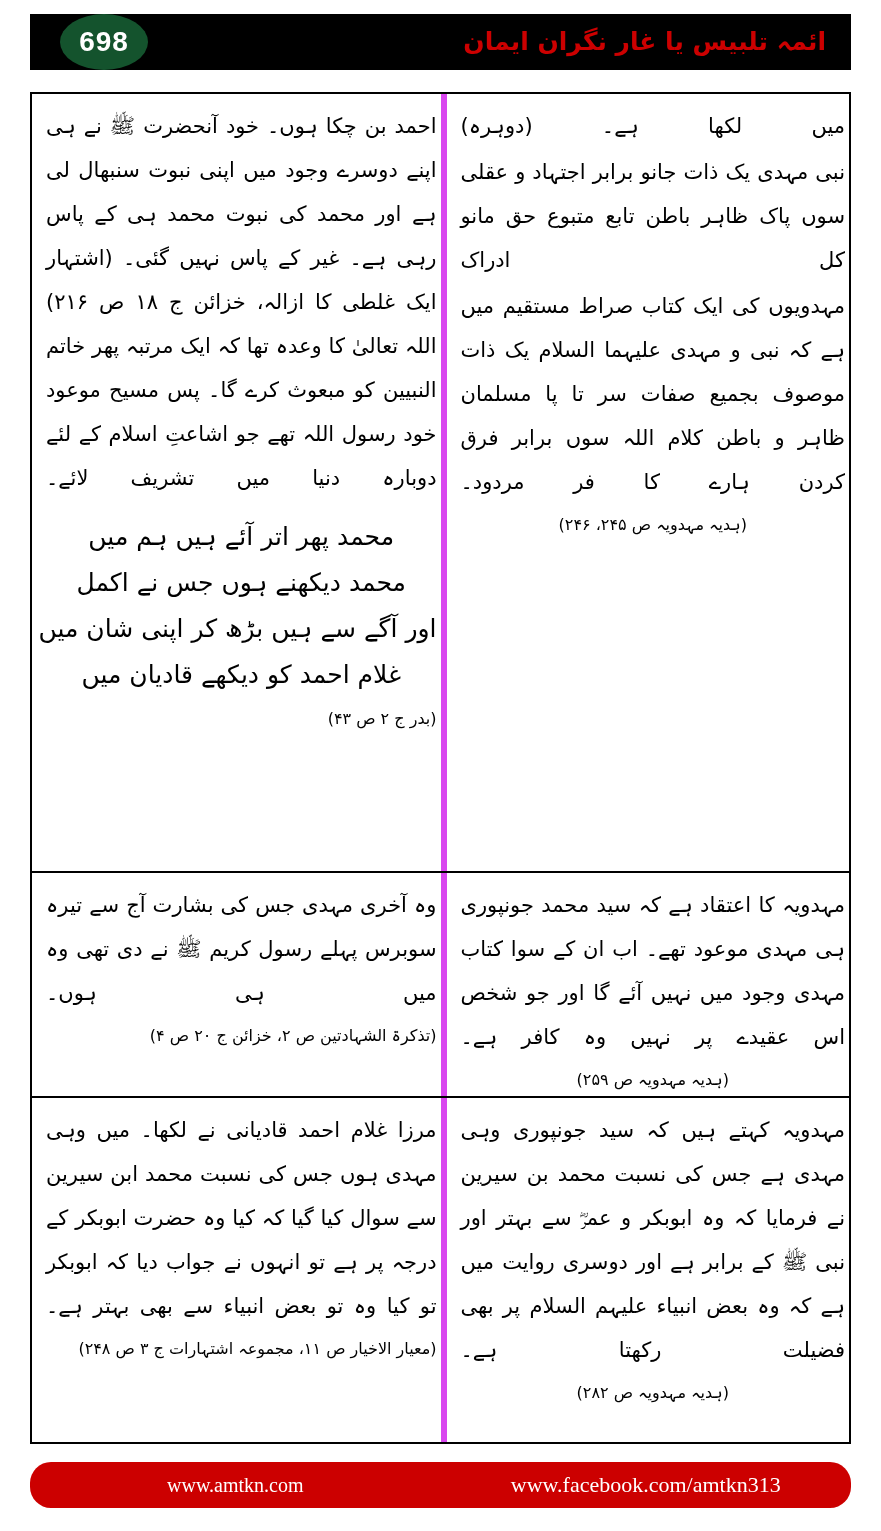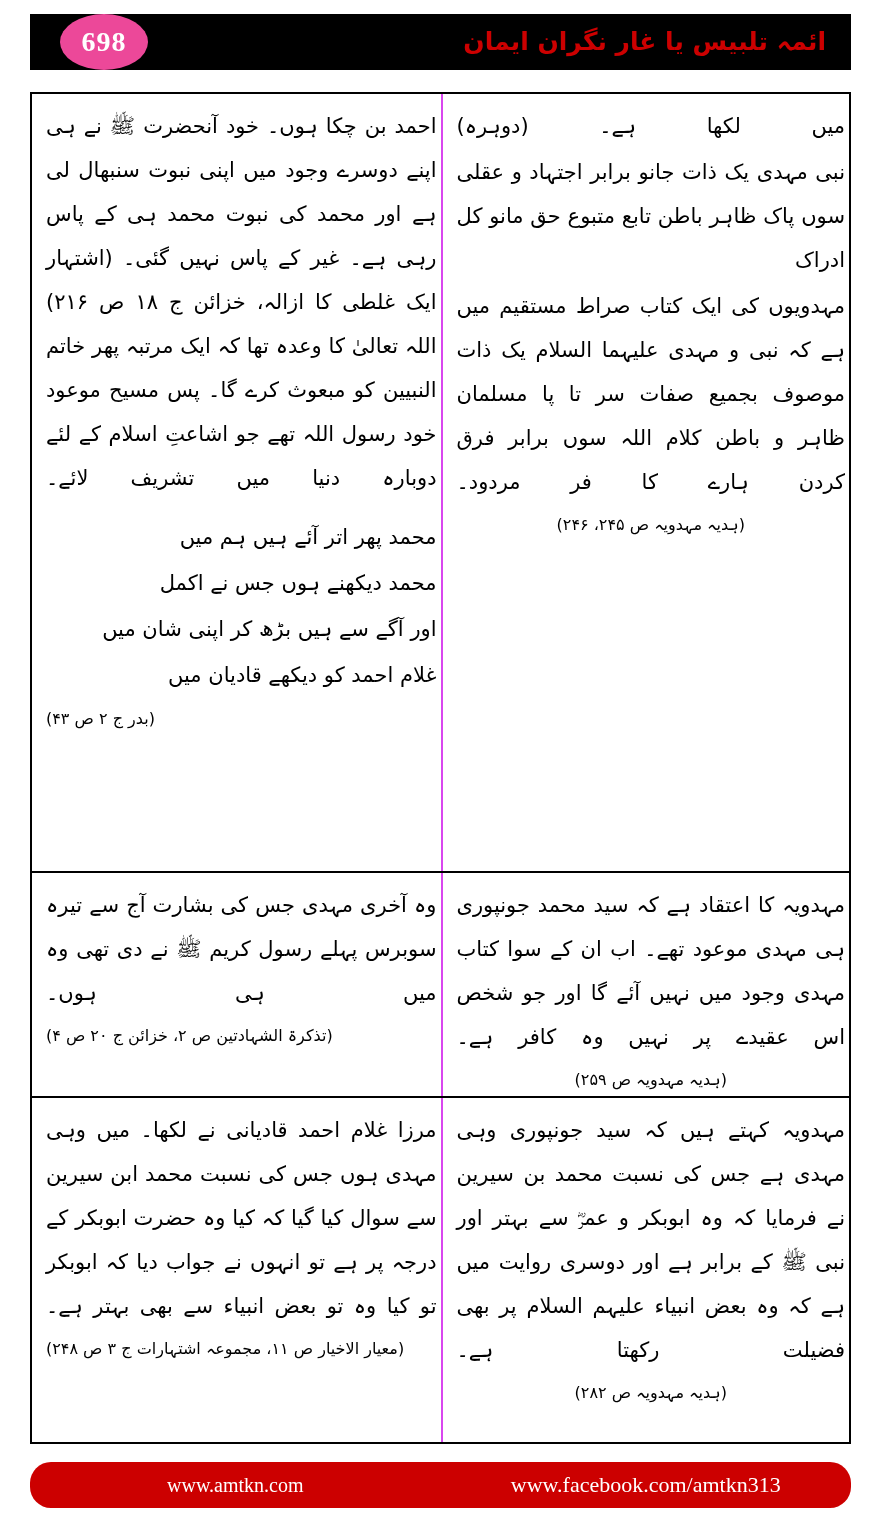--- a/index.html
+++ b/index.html
@@ -30,29 +30,29 @@
     height: 56px;
     background: #000000;
   }
   .page-number-badge {
     position: absolute;
     top: 14px;
     left: 60px;
     width: 88px;
     height: 56px;
     border-radius: 50%/50%;
-    background: #ec4899;
+    background: #14532d;
     color: #ffffff;
     font-size: 28px;
     font-weight: bold;
     display: flex;
     align-items: center;
     justify-content: center;
     letter-spacing: 1px;
-    font-family: Liberation Serif, serif;
+    font-family: Liberation Sans, sans-serif;
   }
   .header-title {
     position: absolute;
     top: 22px;
     right: 55px;
     color: #cc0000;
     font-size: 25px;
     font-weight: bold;
     direction: rtl;
     white-space: nowrap;
@@ -83,21 +83,21 @@
   .band-3 { height: 345px; }
 
   .col {
     box-sizing: border-box;
     padding: 10px 4px 6px 14px;
     overflow: hidden;
     position: relative;
   }
   .col-right {
     width: 50%;
-    border-left: 2px solid #d946ef;
+    border-left: 6px solid #d946ef;
   }
   .col-left {
     width: 50%;
   }
 
   .urdu {
     direction: rtl;
     text-align: justify;
     text-align-last: justify;
     font-size: 21px;
@@ -108,26 +108,27 @@
   .urdu p { margin: 0 0 2px 0; }
 
   .ref {
     direction: rtl;
     font-size: 16px;
     line-height: 30px;
     color: #000000;
     margin-top: 6px;
   }
   .ref-right { text-align: center; }
-  .ref-left  { text-align: left; }
+  .ref-left  { text-align: right; }
   .ref-center { text-align: center; }
 
   .poem {
     direction: rtl;
-    font-size: 21px;
+    text-align: center;
+    font-size: 25px;
     line-height: 46px;
     margin-top: 14px;
     letter-spacing: 2px;
   }
   .poem div { white-space: nowrap; }
 
   
   .page-footer {
     position: absolute;
     left: 30px;

